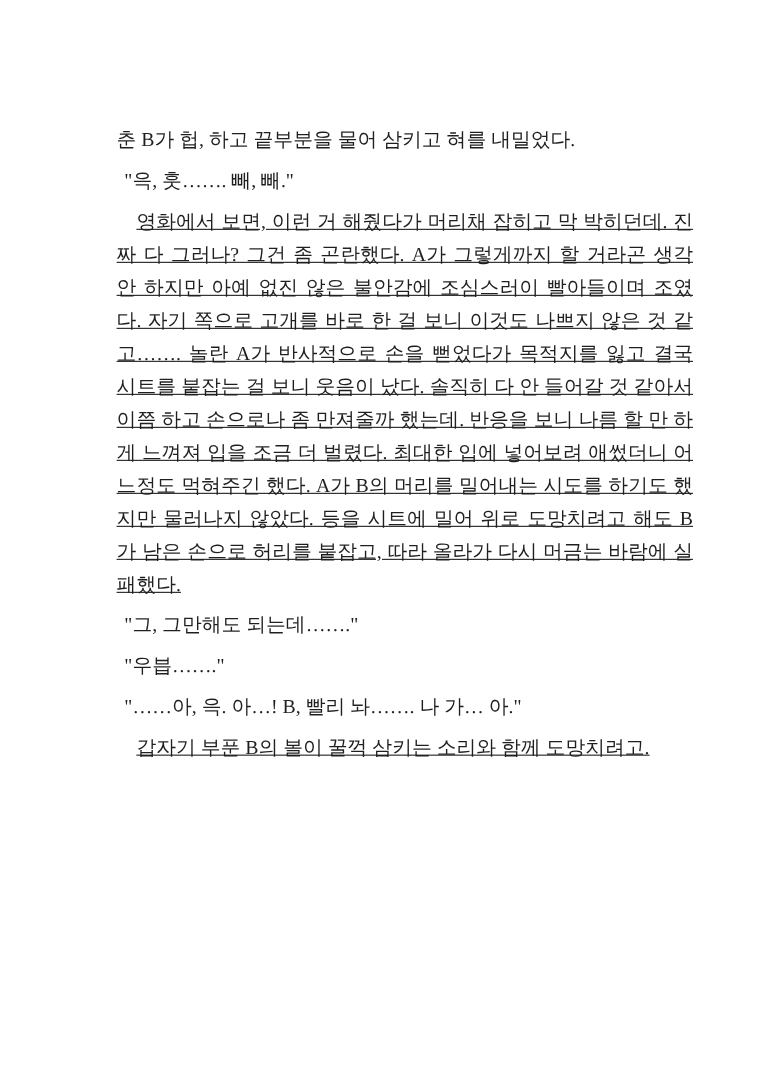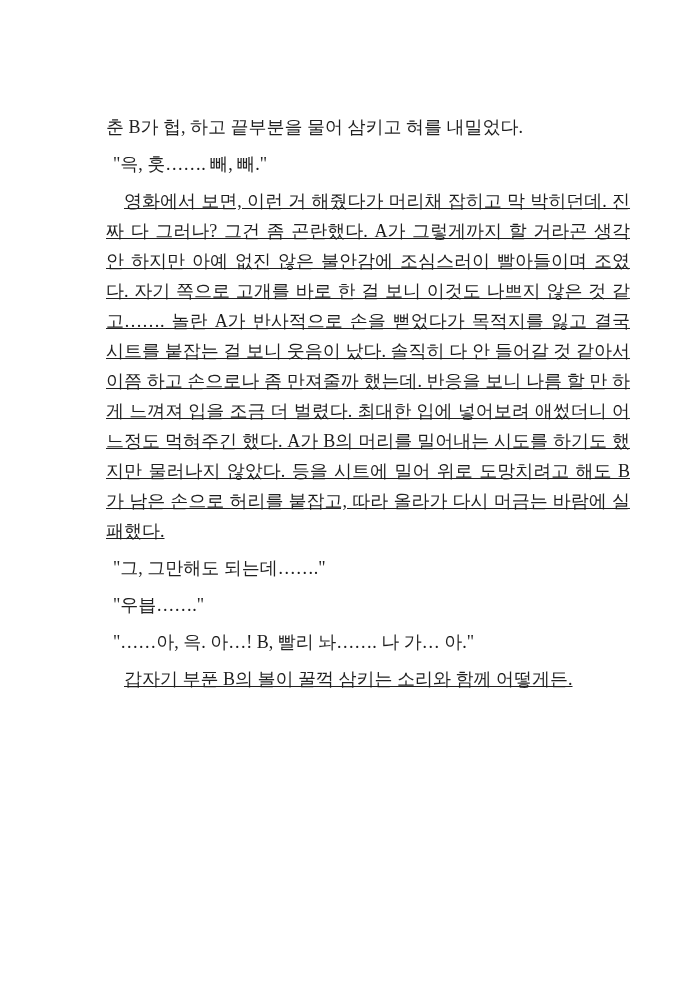--- a/index.html
+++ b/index.html
@@ -33,15 +33,15 @@
 <body>
 
 <div class="page">
   <div class="text-block">
     <p class="continuation">춘 B가 헙, 하고 끝부분을 물어 삼키고 혀를 내밀었다.</p>
     <p class="dialogue">"윽, 훗……. 빼, 빼."</p>
     <p class="narrative">영화에서 보면, 이런 거 해줬다가 머리채 잡히고 막 박히던데. 진짜 다 그러나? 그건 좀 곤란했다. A가 그렇게까지 할 거라곤 생각 안 하지만 아예 없진 않은 불안감에 조심스러이 빨아들이며 조였다. 자기 쪽으로 고개를 바로 한 걸 보니 이것도 나쁘지 않은 것 같고……. 놀란 A가 반사적으로 손을 뻗었다가 목적지를 잃고 결국 시트를 붙잡는 걸 보니 웃음이 났다. 솔직히 다 안 들어갈 것 같아서 이쯤 하고 손으로나 좀 만져줄까 했는데. 반응을 보니 나름 할 만 하게 느껴져 입을 조금 더 벌렸다. 최대한 입에 넣어보려 애썼더니 어느정도 먹혀주긴 했다. A가 B의 머리를 밀어내는 시도를 하기도 했지만 물러나지 않았다. 등을 시트에 밀어 위로 도망치려고 해도 B가 남은 손으로 허리를 붙잡고, 따라 올라가 다시 머금는 바람에 실패했다.</p>
     <p class="dialogue">"그, 그만해도 되는데……."</p>
     <p class="dialogue">"우븝……."</p>
     <p class="dialogue">"……아, 윽. 아…! B, 빨리 놔……. 나 가… 아."</p>
-    <p class="narrative">갑자기 부푼 B의 볼이 꿀꺽 삼키는 소리와 함께 어떻게든.</p>
+    <p class="narrative">갑자기 부푼 B의 볼이 꿀꺽 삼키는 소리와 함께 도망치려고.</p>
   </div>
 </div>
 
 </body></html>

